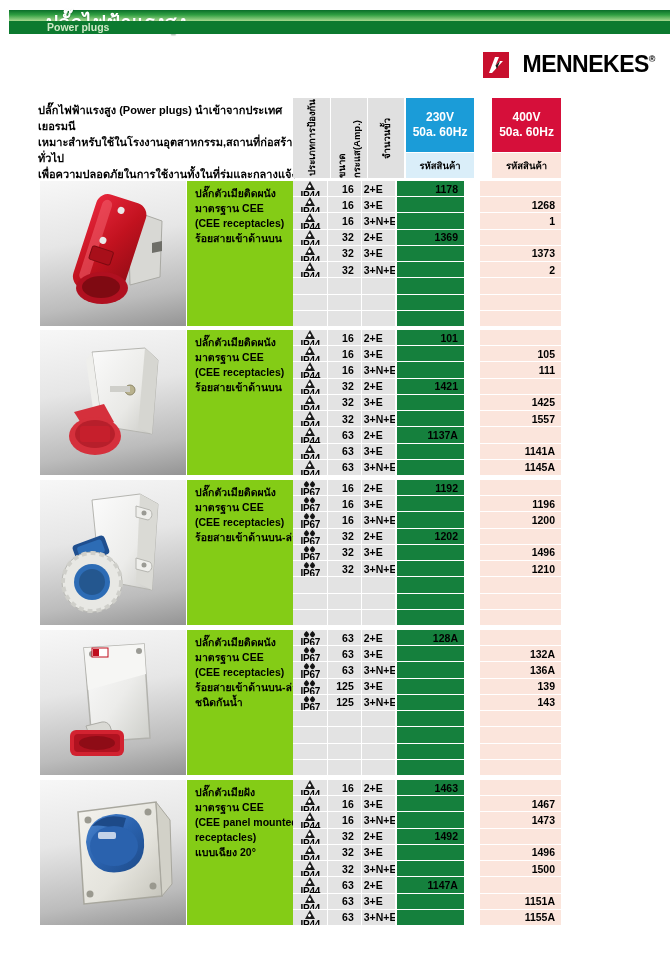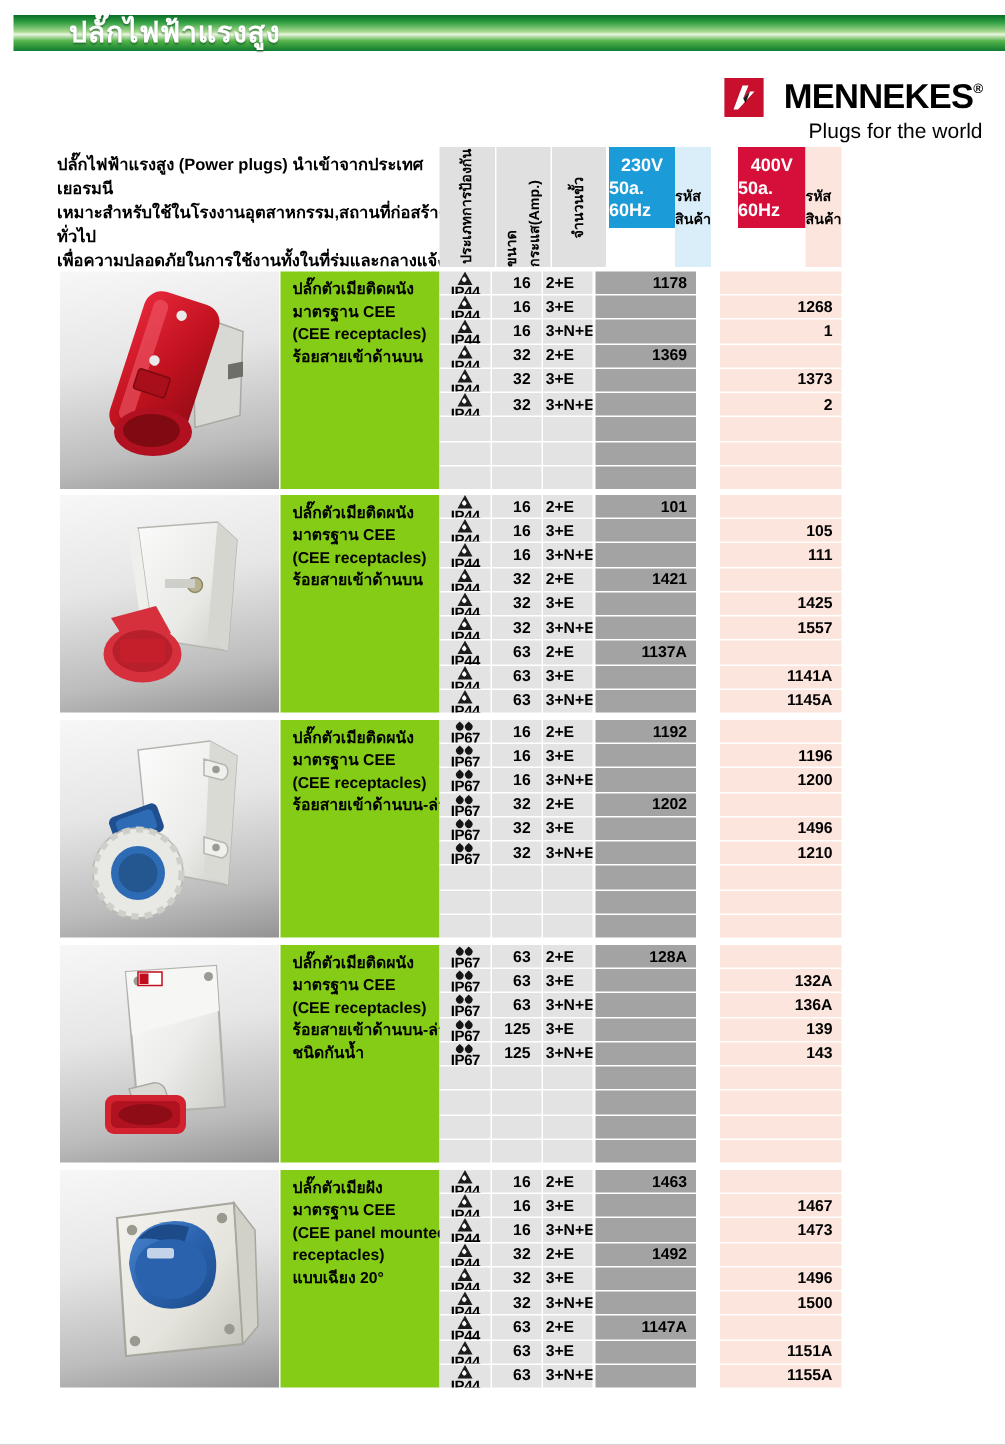--- a/index.html
+++ b/index.html
@@ -38,21 +38,21 @@
   
   .thead{position:absolute;left:293px;top:98px;width:268px;height:80px;display:flex;}
   .vcell{
     background:#e0e0e0;display:flex;align-items:center;justify-content:center;
     writing-mode:vertical-rl;transform:rotate(180deg);
     font-size:9.5px;font-weight:bold;color:#000;
   }
   .vc-ip{width:37px;margin-right:1px;}
   .vc-amp{width:36px;margin-right:1px;}
   .vc-poles{width:36px;margin-right:2px;}
-  .vhead{display:flex;}
+  .vhead{display:flex;flex-direction:column;}
   .vh-230{width:76px;margin-right:2px;}
   .vh-400{width:77px;padding-left:16px;}
   .vh-top{
     height:54px;display:flex;flex-direction:column;align-items:center;justify-content:center;
     color:#fff;font-weight:bold;font-size:12px;line-height:15px;margin-bottom:1px;
   }
   .vh-230 .vh-top{background:#1b9cd8;}
   .vh-400 .vh-top{background:#d60f3a;}
   .vh-sub{
     flex:1;display:flex;align-items:center;justify-content:center;
@@ -72,21 +72,21 @@
     box-sizing:border-box;padding:5px 4px 0 8px;
   }
   .desc-line{font-size:10.5px;font-weight:bold;color:#000;line-height:15px;white-space:nowrap;}
   .rows{position:absolute;left:253px;top:0;width:268px;height:145px;display:flex;flex-direction:column;}
   .row{flex:1 1 0;display:flex;border-bottom:1px solid #fff;box-sizing:border-box;min-height:0;}
   .row:last-child{border-bottom:none;}
   .cell{display:flex;align-items:center;box-sizing:border-box;font-size:10.5px;font-weight:bold;color:#000;overflow:hidden;}
   .c-ip{width:37px;margin-right:1px;background:#e3e3e3;padding-left:1px;flex-direction:column;}
   .c-amp{width:36px;margin-right:1px;background:#e3e3e3;justify-content:flex-end;padding-right:7px;}
   .c-poles{width:36px;margin-right:2px;background:#e3e3e3;padding-left:2px;}
-  .c-230{width:74px;margin-right:16px;background:#a3a3a3;justify-content:flex-end;padding-right:6px;}
+  .c-230{width:74px;margin-right:16px;background:#15803d;justify-content:flex-end;padding-right:6px;}
   .c-400{width:89px;background:#fbe5dc;justify-content:flex-end;padding-right:6px;}
   .ip-label{font-size:10px;letter-spacing:-0.3px;}
   
   .icon-ip44{
     width:0;height:0;border-left:5px solid transparent;border-right:5px solid transparent;
     border-bottom:9px solid #1c1c1c;position:relative;margin-right:1px;flex:0 0 auto;
   }
   .icon-ip44::after{
     content:"";position:absolute;left:-1.5px;top:4px;width:3px;height:3px;background:#fff;
     border-radius:0 50% 50% 50%;transform:rotate(45deg);
@@ -97,34 +97,36 @@
     display:inline-block;margin-top:2px;
   }
 </style>
 </head>
 <body>
 
 <div class="page">
 
   <div class="green-bar">
     <div class="title">ปลั๊กไฟฟ้าแรงสูง</div>
+    <div class="power-band">
+      <div class="sub">Power plugs</div>
+    </div>
   </div>
 
   <div class="brand">
     <div class="brand-row">
       <span class="logo-mark">
         <svg viewBox="0 0 26 26" width="26" height="26">
           <rect width="26" height="26" fill="#c8102e"></rect>
           <polygon points="6,21 12,5 16,5 12.5,13.5 17,9 20,9 9,21" fill="#ffffff"></polygon>
           <polygon points="12.5,13.5 17,9 14,17" fill="#1a1a1a"></polygon>
         </svg>
       </span>
       <span class="brand-name"><span>MENNEKES</span><sup>®</sup></span>
     </div>
-    <div class="brand-tagline">Plugs for the world</div>
   </div>
 
   <div class="intro">
     <div class="intro-line">ปลั๊กไฟฟ้าแรงสูง (Power plugs) นำเข้าจากประเทศเยอรมนี</div>
     <div class="intro-line">เหมาะสำหรับใช้ในโรงงานอุตสาหกรรม,สถานที่ก่อสร้างทั่วไป</div>
     <div class="intro-line">เพื่อความปลอดภัยในการใช้งานทั้งในที่ร่มและกลางแจ้ง</div>
   </div>
 
   <div class="thead">
     <div class="vcell vc-ip">ประเภทการป้องกัน</div>

